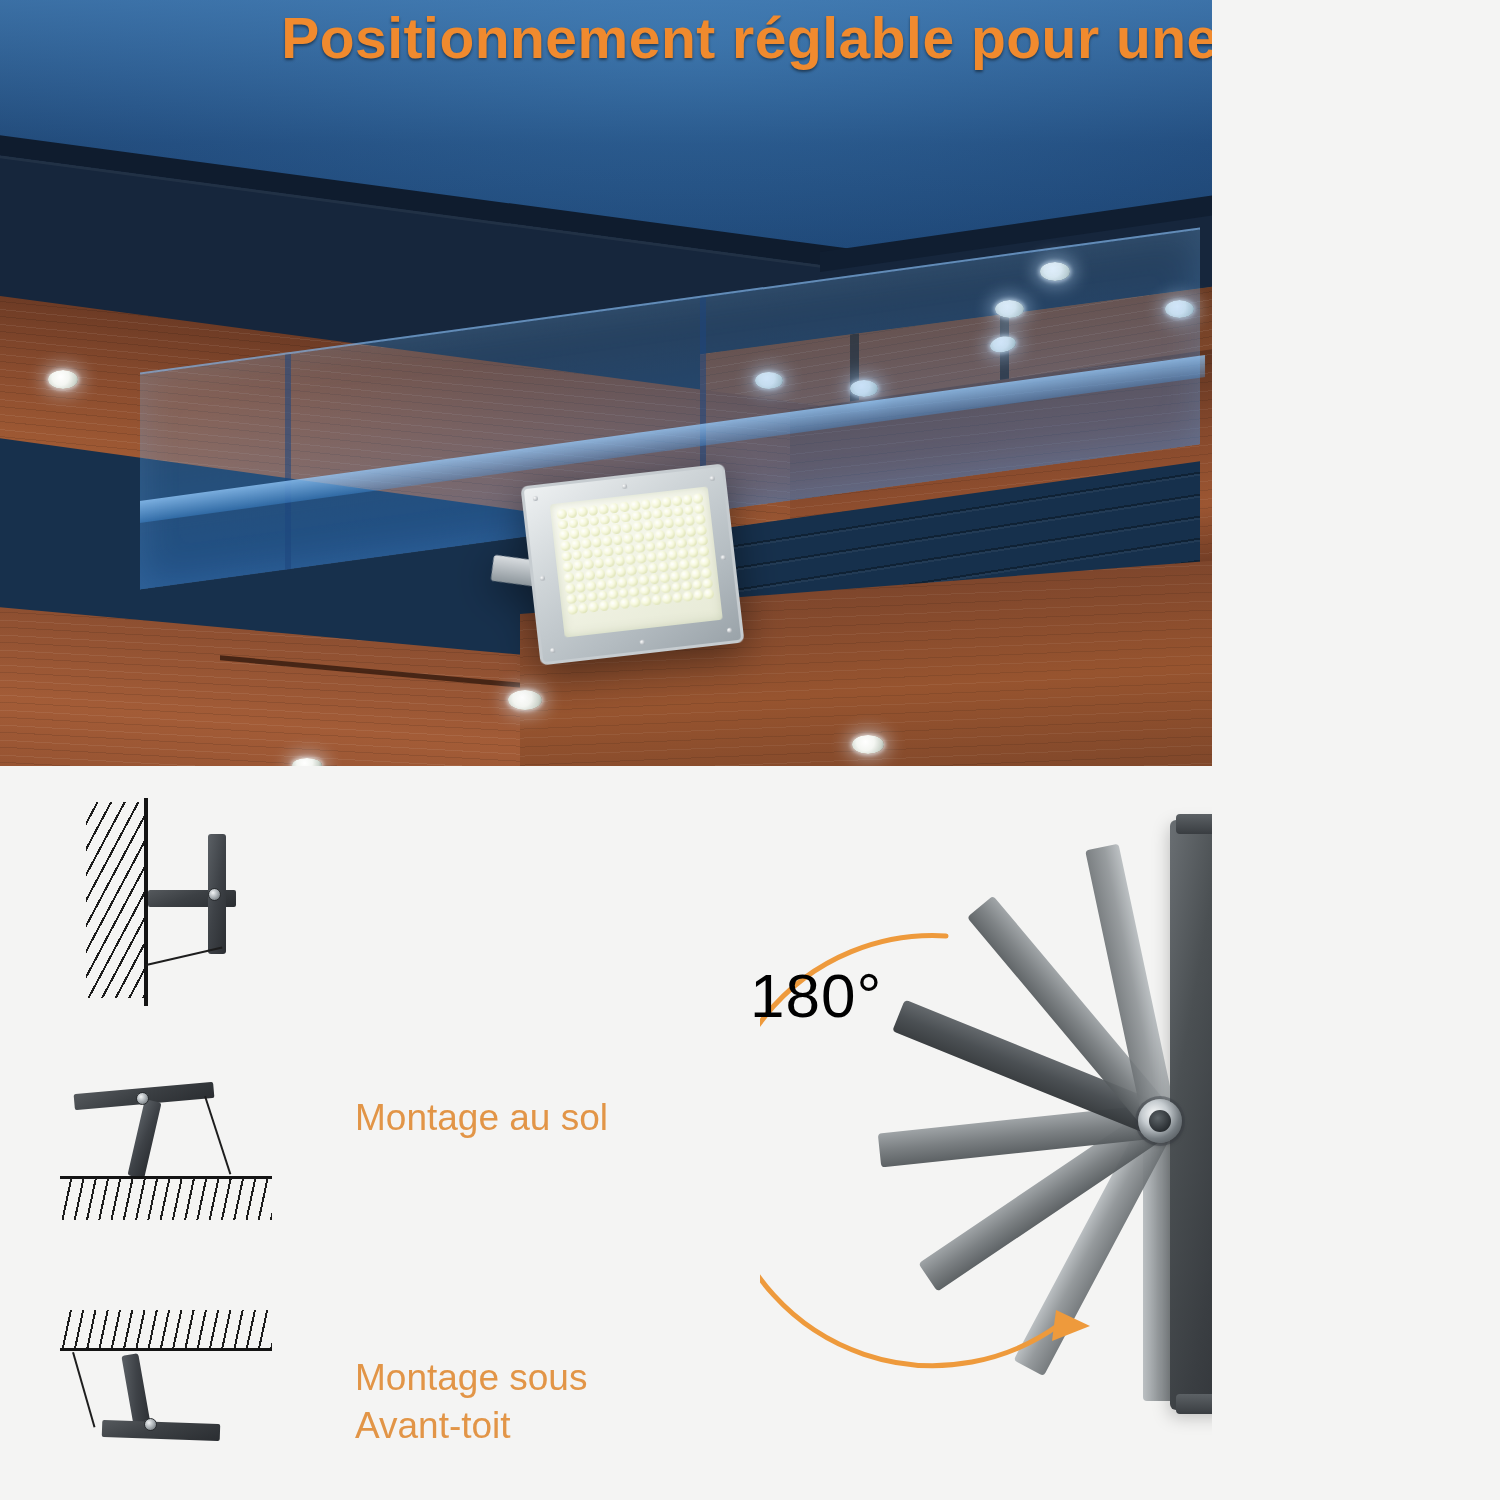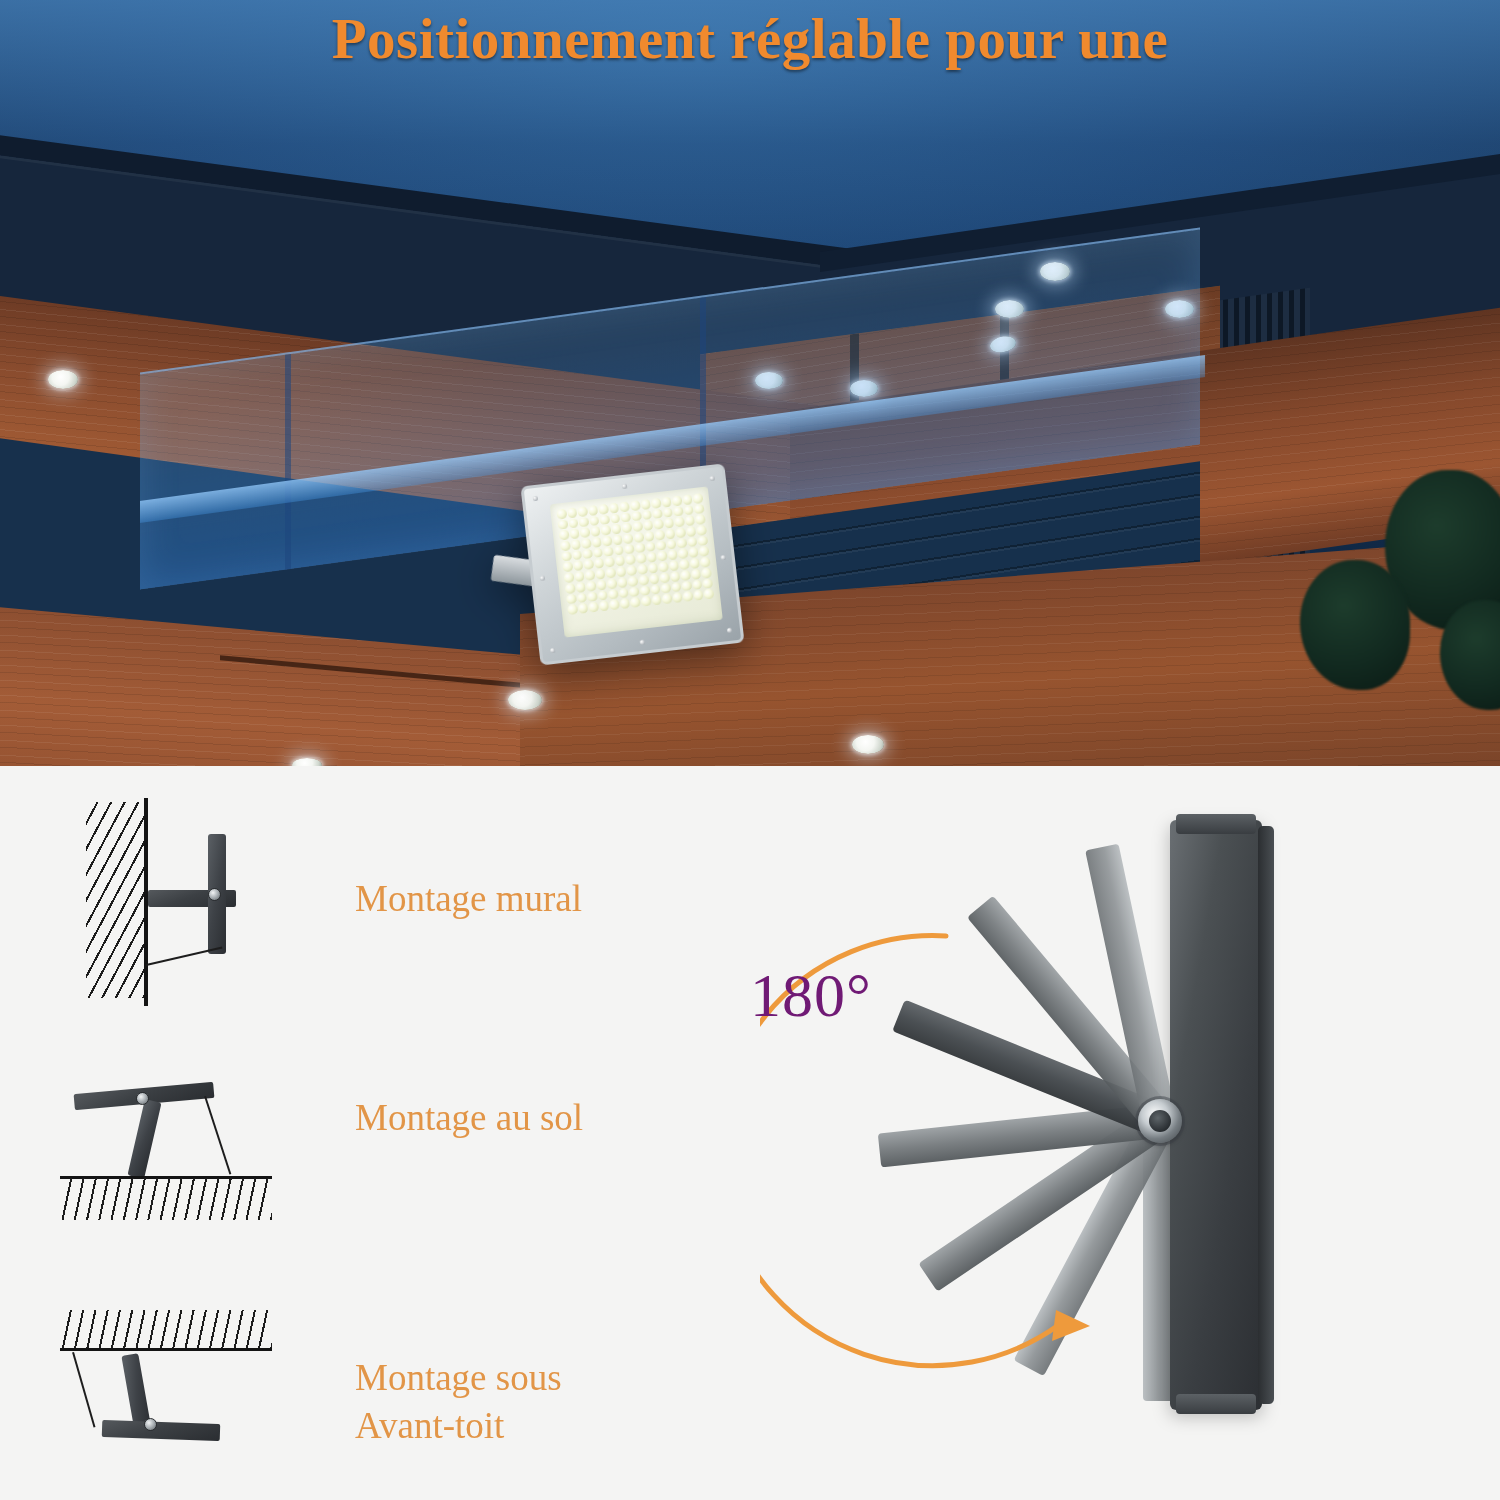--- a/index.html
+++ b/index.html
@@ -1,21 +1,21 @@
 <!DOCTYPE html>
 <html><head>
 <meta charset="utf-8">
 <style>
   html,body{margin:0;padding:0;}
   body{
     width:1500px;height:1500px;overflow:hidden;
     font-family:"Liberation Sans","DejaVu Sans",sans-serif;
     background:#F4F4F3;
   }
-  #page{position:relative;width:1500px;height:1500px;overflow:hidden;font-family:Liberation Serif, serif;}
+  #page{position:relative;width:1212px;height:1500px;overflow:hidden;}
 
   
   .hero{position:absolute;left:0;top:0;width:1500px;height:766px;overflow:hidden;background:#0d2137;}
 
   .sky{position:absolute;inset:0;
     background:
       radial-gradient(120% 90% at 46% 6%, #2b5d8f 0%, #1d4574 32%, #143255 62%, #0c2038 100%);
   }
   .sky-glow{position:absolute;left:0;top:0;width:1500px;height:300px;
     background:linear-gradient(180deg,rgba(85,150,210,.55) 0%,rgba(60,115,175,.22) 48%,rgba(0,0,0,0) 100%);}
@@ -168,21 +168,21 @@
     background:linear-gradient(160deg,#55595d 0%,#3c4044 45%,#2a2d31 100%);}
   .plate{position:absolute;border-radius:3px;
     background:linear-gradient(100deg,#5b6065 0%,#3e4247 50%,#2b2e32 100%);}
   .pivot{position:absolute;width:13px;height:13px;border-radius:50%;
     background:radial-gradient(circle at 36% 34%,#f2f4f5 0%,#aeb4b8 45%,#5b6165 100%);
     border:1px solid #2a2d30;box-sizing:border-box;}
   .wire{position:absolute;background:#1d1d1d;transform-origin:left top;}
 
   
   .rot{position:absolute;left:760px;top:790px;width:520px;height:660px;}
-  .rot-label{position:absolute;left:-10px;top:170px;color:#701a75;font-size:62px;letter-spacing:1px;}
+  .rot-label{position:absolute;left:-10px;top:170px;color:#000000;font-size:62px;letter-spacing:1px;}
   .fixture{position:absolute;right:18px;top:30px;width:92px;height:590px;border-radius:6px;
     background:linear-gradient(100deg,#6a6f73 0%,#4b5053 28%,#3a3e42 62%,#2c2f33 100%);
     box-shadow:0 6px 18px rgba(0,0,0,.25);}
   .fixture-edge{position:absolute;right:6px;top:36px;width:16px;height:578px;border-radius:5px;
     background:linear-gradient(90deg,#2b2e31,#4a4f53);}
   .fixture-lip{position:absolute;right:24px;width:80px;height:20px;border-radius:4px;
     background:linear-gradient(180deg,#5c6165,#393d41);}
   .pivot-big{position:absolute;width:44px;height:44px;border-radius:50%;
     background:radial-gradient(circle at 38% 34%,#fafbfb 0%,#c6ccd0 32%,#767d82 62%,#3c4145 100%);
     box-shadow:0 0 0 3px rgba(60,65,70,.45),0 2px 5px rgba(0,0,0,.35);}
@@ -426,21 +426,20 @@
 
     <div class="mount-row" style="left:60px;top:28px;">
       <div class="icon-box">
         <div class="hatch-v" style="left:26px;top:8px;width:58px;height:196px"></div>
         <div class="surface-line" style="left:84px;top:4px;width:4px;height:208px"></div>
         <div class="arm" style="left:88px;top:96px;width:88px;height:17px"></div>
         <div class="plate" style="left:148px;top:40px;width:18px;height:120px"></div>
         <div class="pivot" style="left:148px;top:94px"></div>
         <div class="wire" style="left:86px;top:170px;width:78px;height:2px;transform:rotate(-13deg)"></div>
       </div>
-      <div class="mount-label" style="margin-left:55px">Montage mural</div>
     </div>
 
     <div class="mount-row" style="left:60px;top:300px;">
       <div class="icon-box" style="height:180px">
         <div class="arm" style="left:14px;top:22px;width:140px;height:16px;transform:rotate(-5deg)"></div>
         <div class="plate" style="left:76px;top:34px;width:17px;height:78px;transform:rotate(13deg)"></div>
         <div class="pivot" style="left:76px;top:26px"></div>
         <div class="wire" style="left:146px;top:30px;width:82px;height:2px;transform:rotate(72deg)"></div>
         <div class="surface-line" style="left:0px;top:110px;width:212px;height:3px"></div>
         <div class="hatch-h" style="left:0px;top:112px;width:212px;height:42px"></div>

